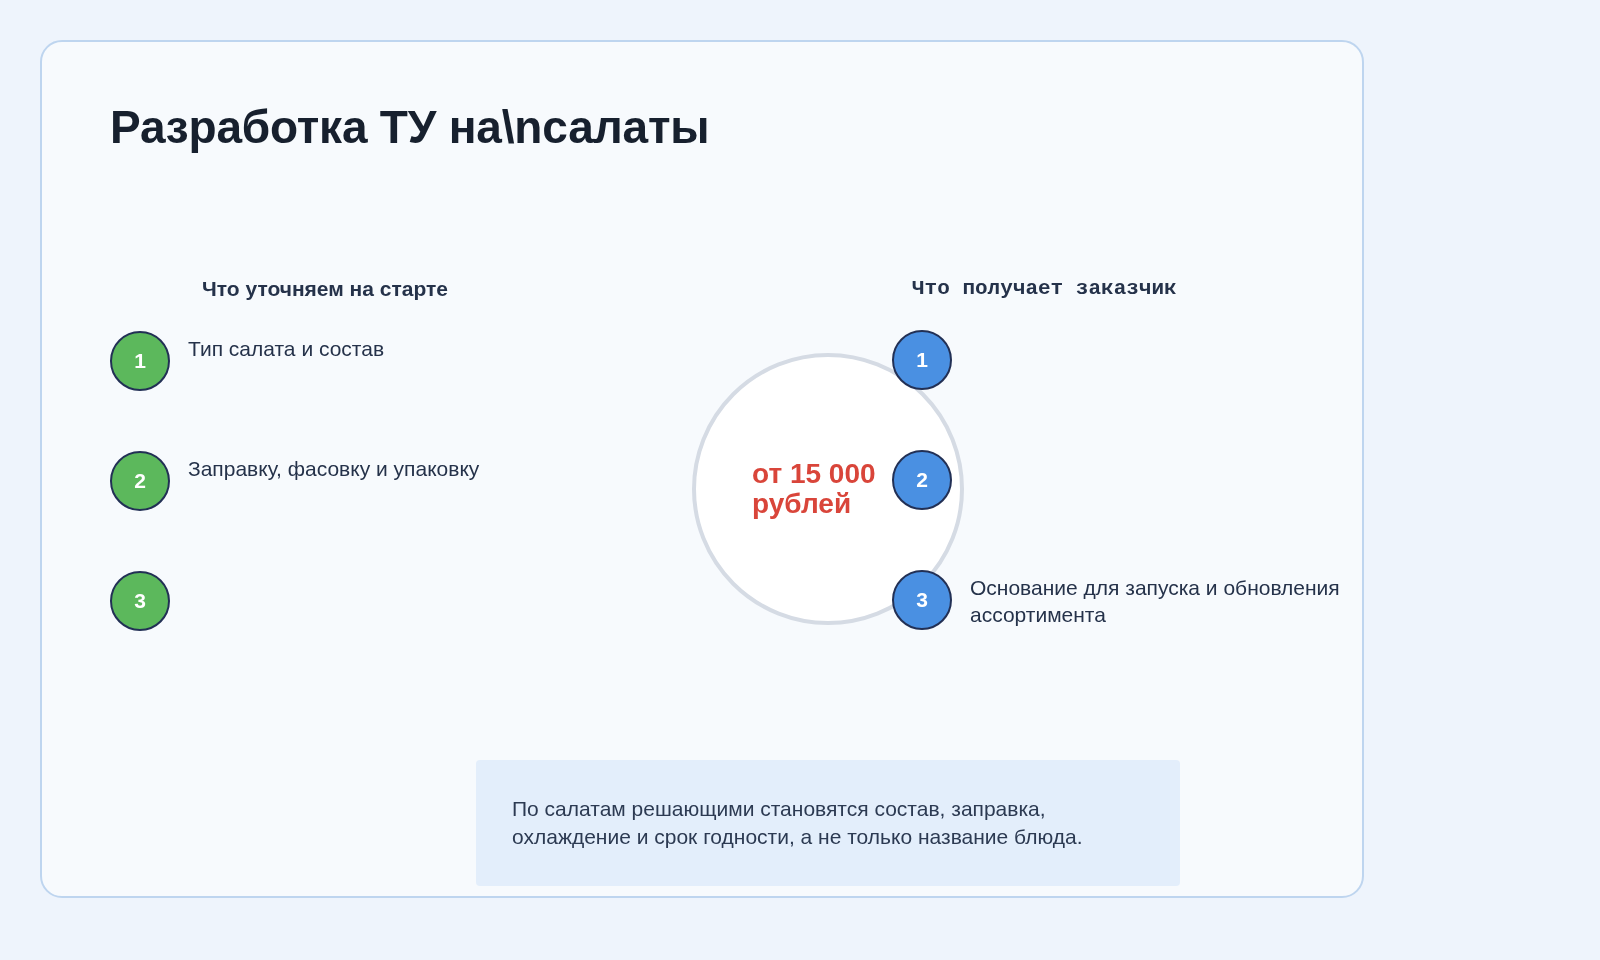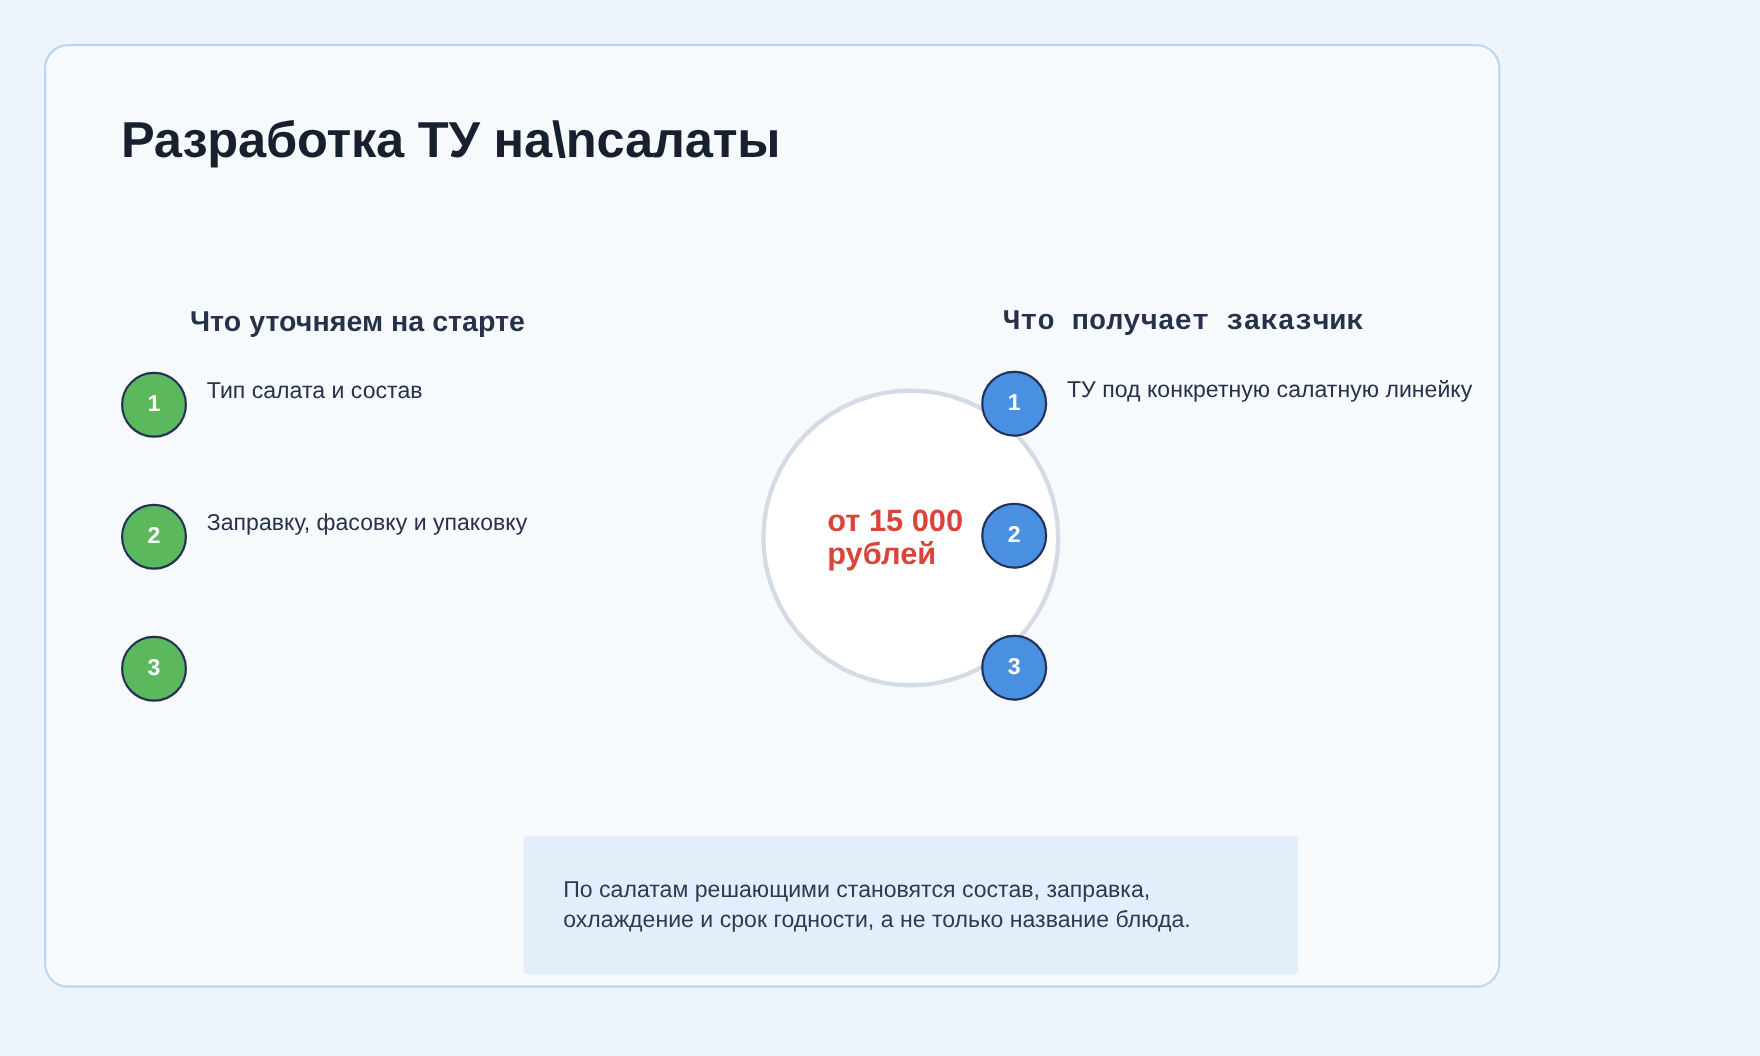--- a/index.html
+++ b/index.html
@@ -42,21 +42,21 @@
   
   .col {
     position: absolute;
     top: 235px;
     width: 450px;
   }
   .col-left  { left: 68px; }
   .col-right { left: 850px; }
 
   .col-head {
-    font-size: 26px;
+    font-size: 21px;
     font-weight: bold;
     color: #25324a;
     text-align: center;
     margin: 0 0 30px 0;
     white-space: nowrap;
   }
   .col-left .col-head  { text-align: center; padding-right: 20px; }
   .col-right .col-head { text-align: left; padding-left: 20px; font-family: Liberation Mono, monospace; }
 
   .item {
@@ -175,29 +175,29 @@
 
   <div class="center-circle">
     <div class="price">от 15 000 рублей</div>
   </div>
 
   <div class="col col-right">
     <div class="col-head">Что получает заказчик</div>
 
     <div class="item row-1">
       <div class="badge badge-blue">1</div>
-      <div class="item-text">ТУ под конкретную салатную линейку</div>
     </div>
 
     <div class="item row-2">
       <div class="badge badge-blue">2</div>
     </div>
 
     <div class="item row-3">
       <div class="badge badge-blue">3</div>
+      <div class="item-text">Основание для запуска и обновления ассортимента</div>
     </div>
   </div>
 
   <div class="note">
     <div class="note-text">По салатам решающими становятся состав, заправка, охлаждение и срок годности, а не только название блюда.</div>
   </div>
 
 </div>
 
 </body></html>

